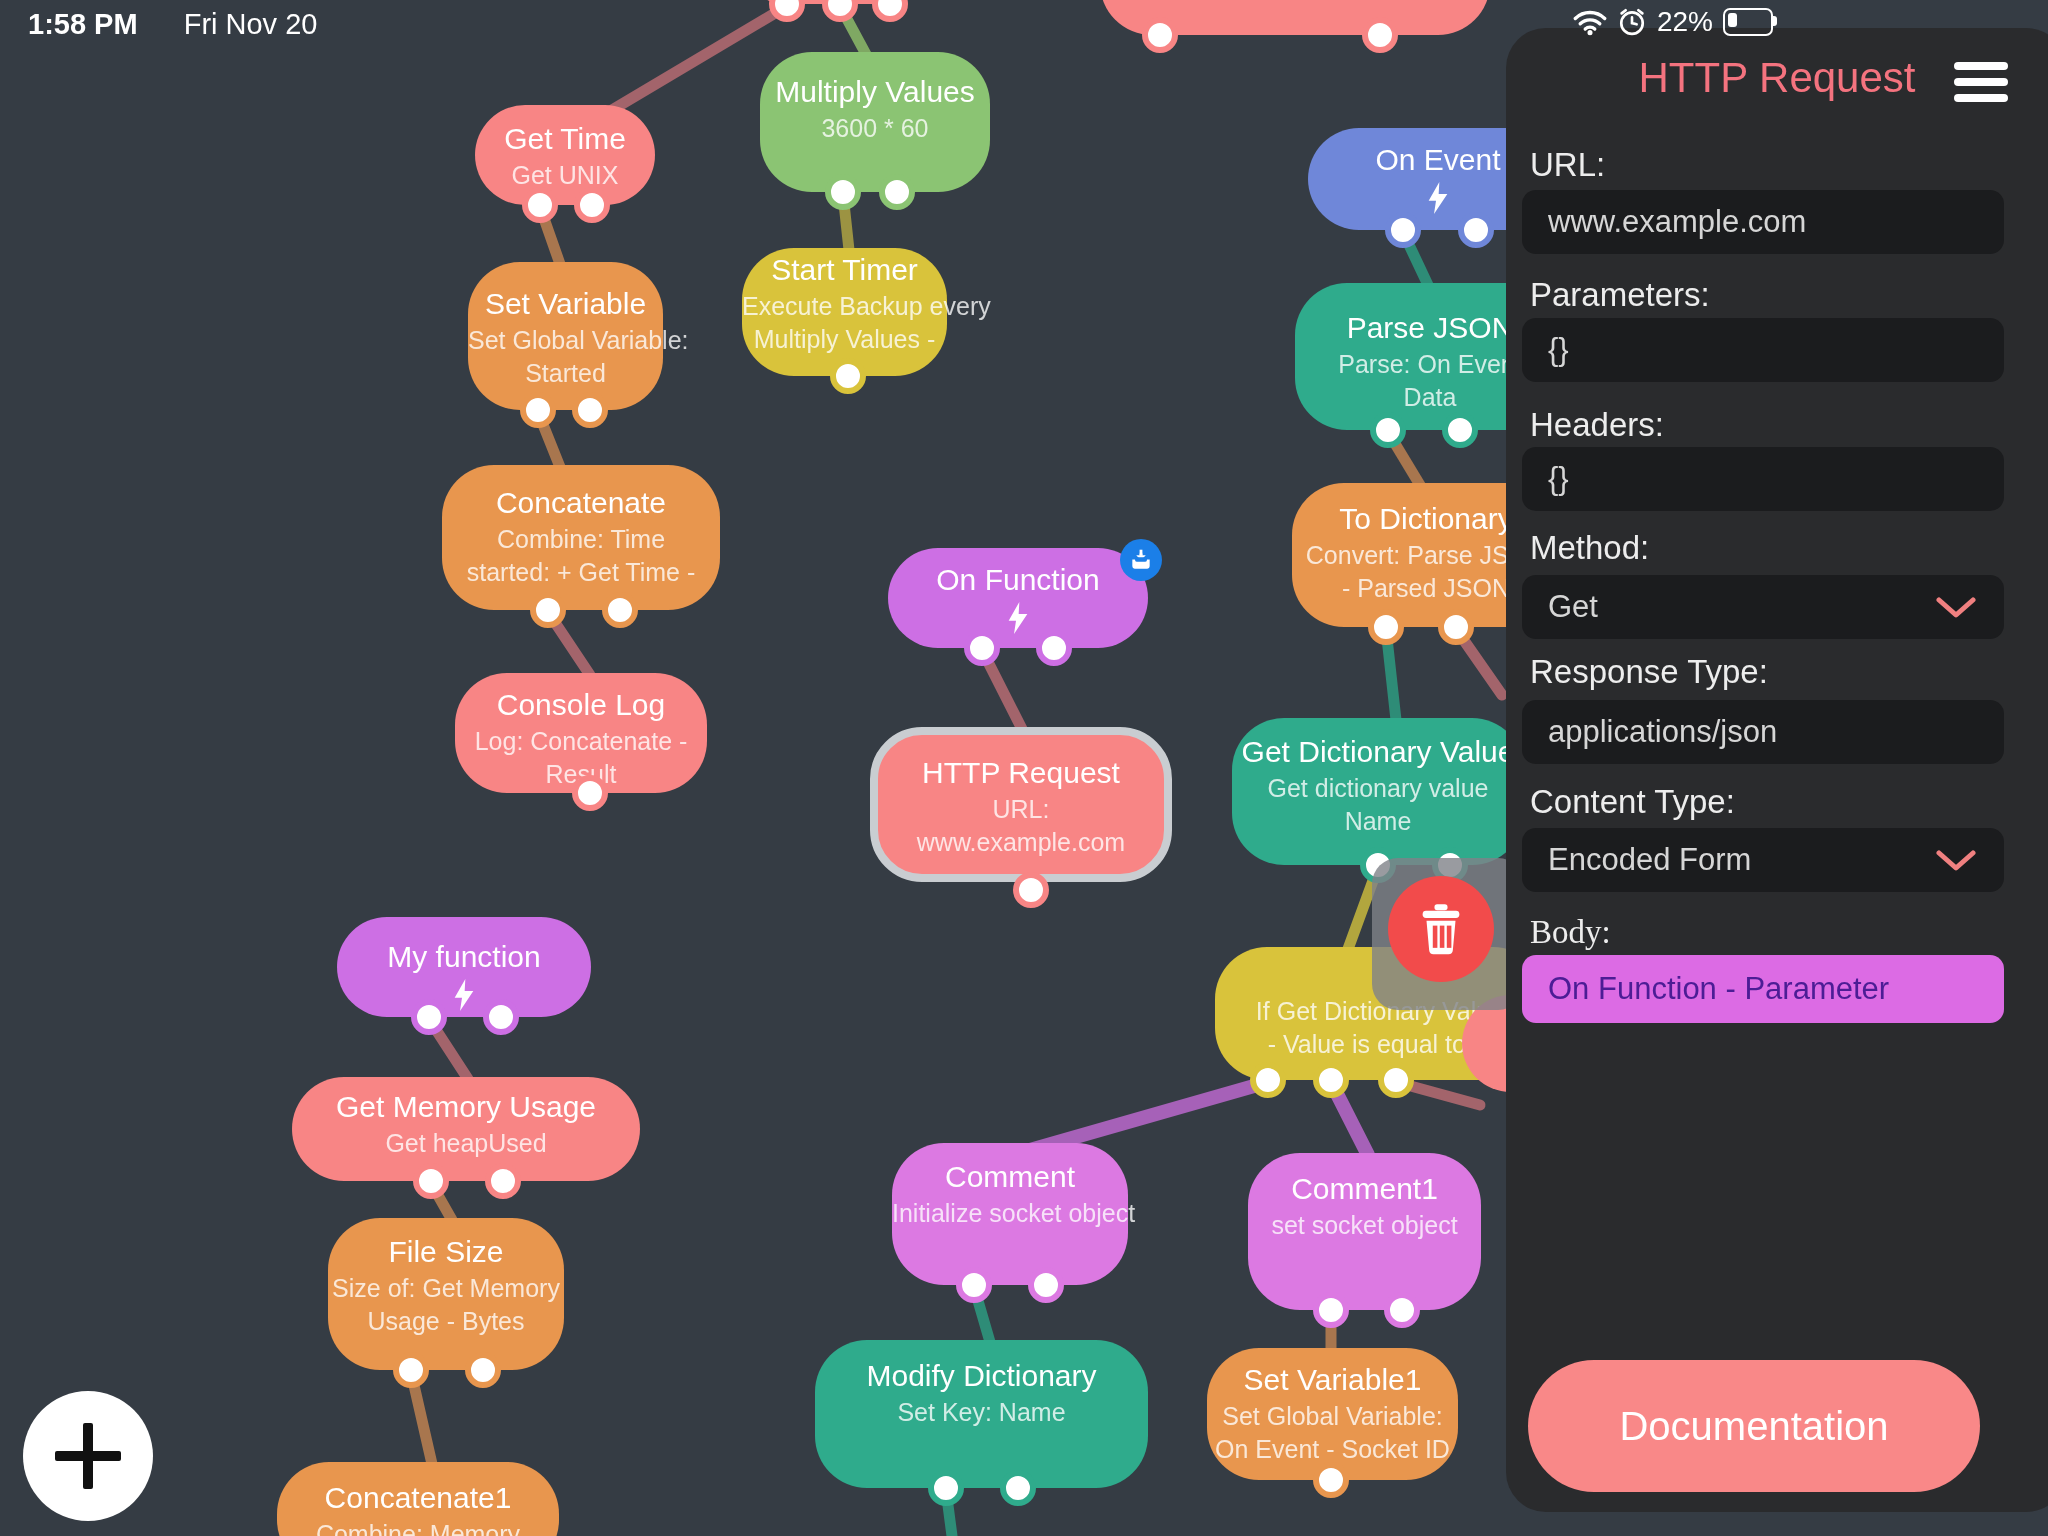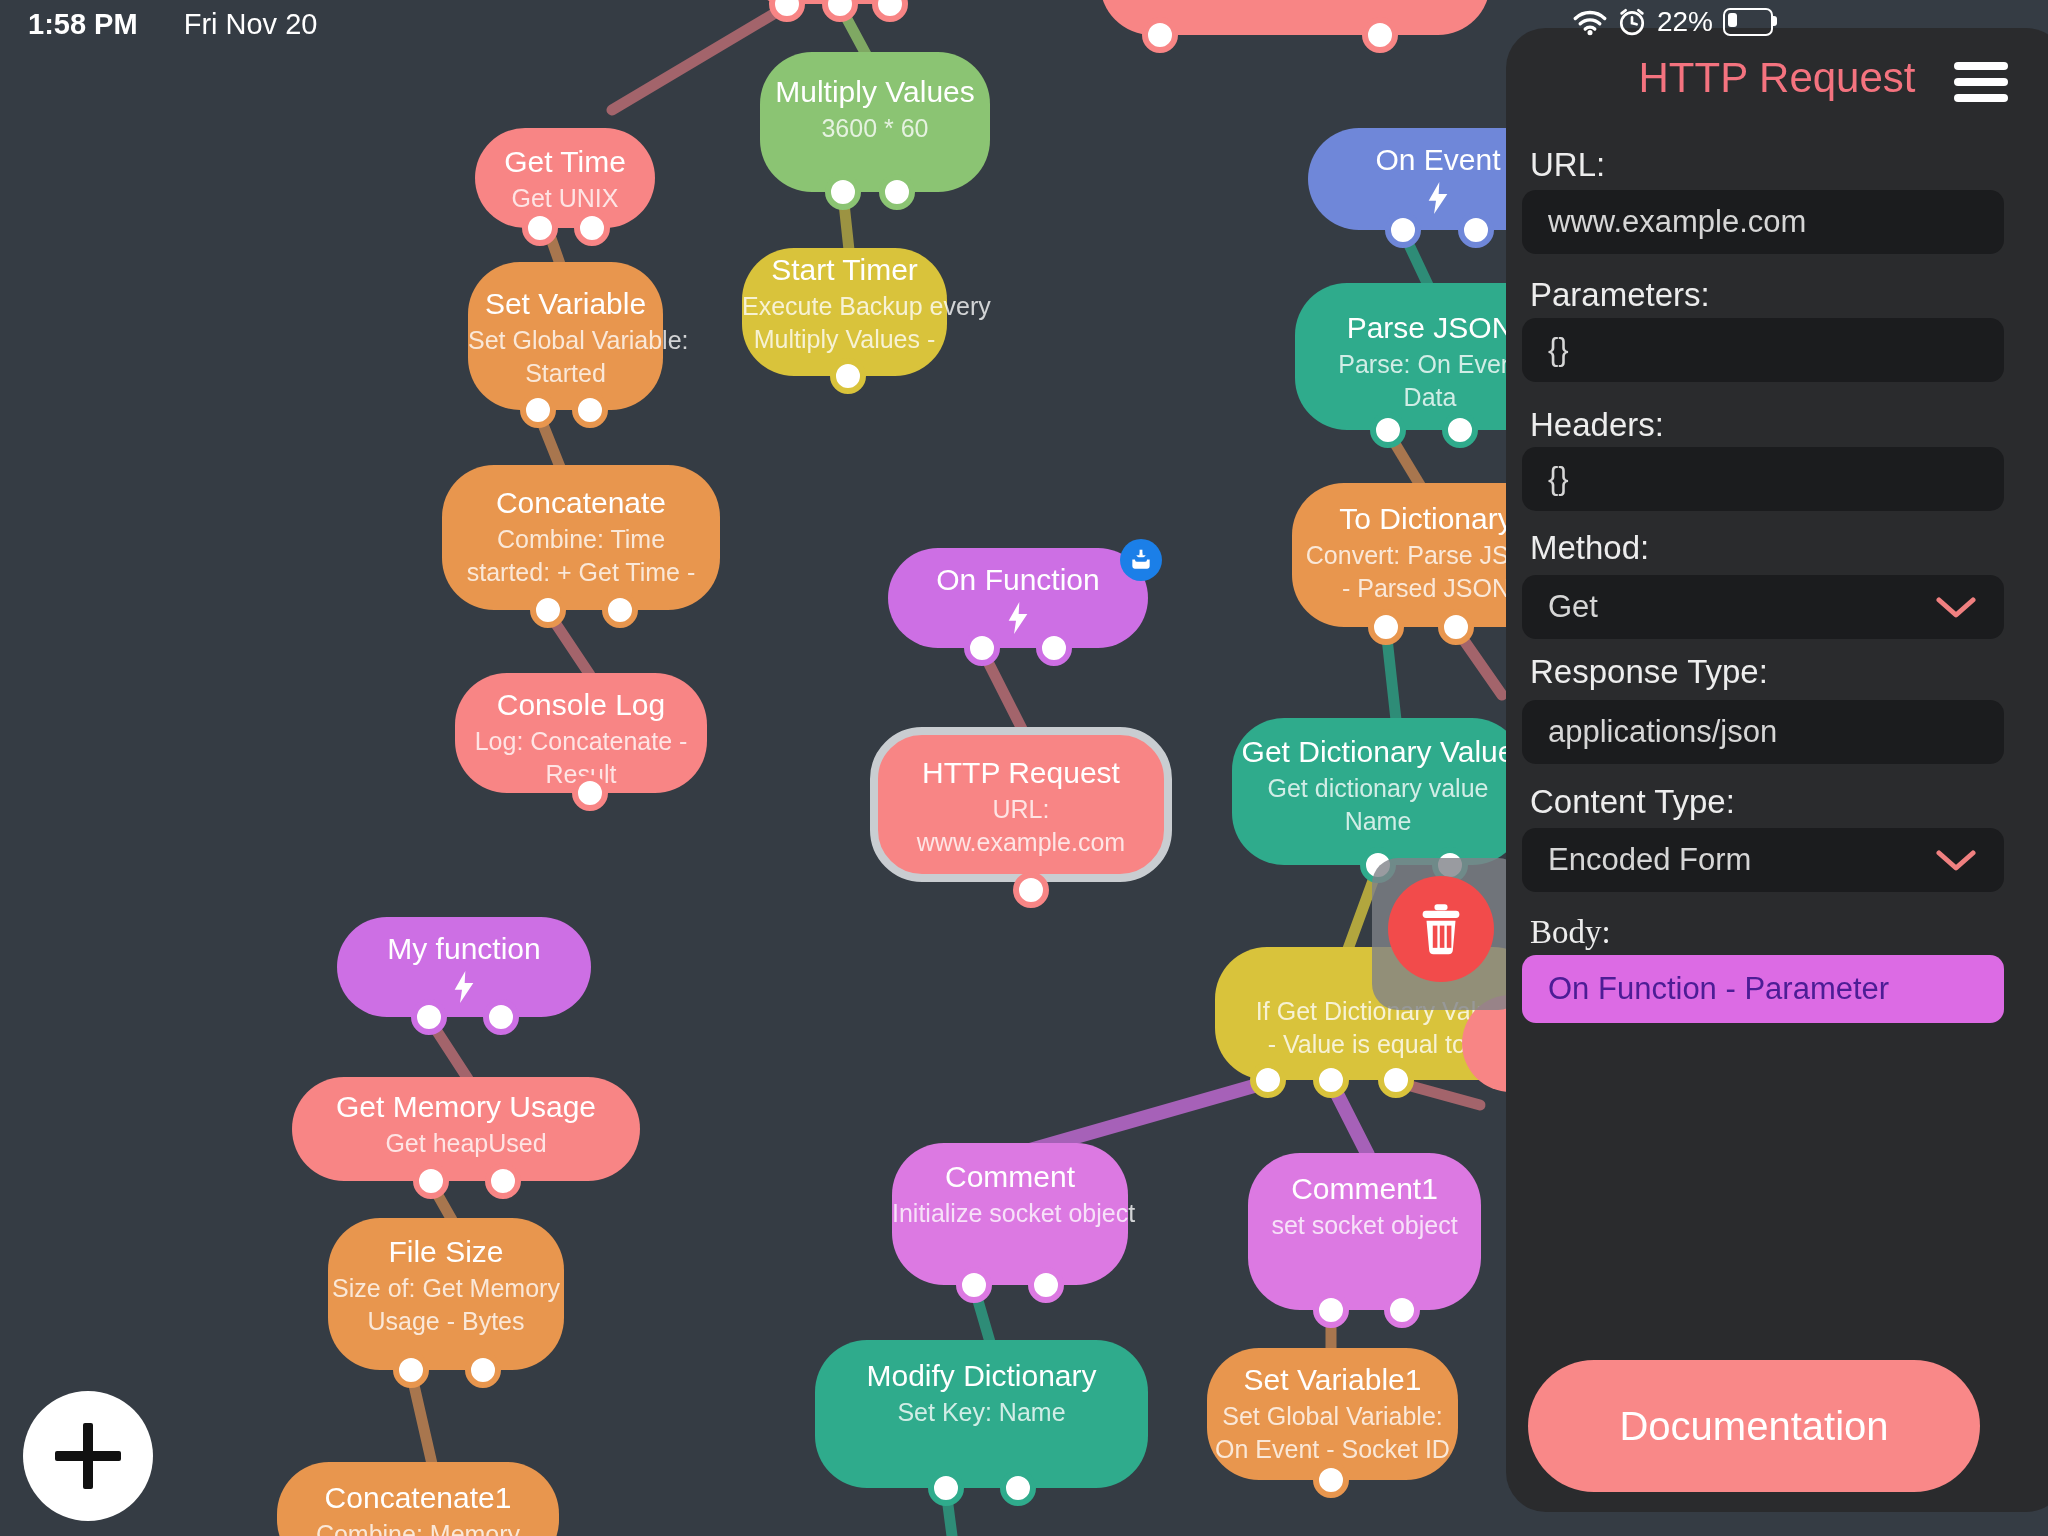--- a/index.html
+++ b/index.html
@@ -77,21 +77,21 @@
   <div id="nodes-layer">
       <div class="node" style="left: 737px; top: -96px; width: 200px; height: 100px; background: rgb(248, 133, 133); border-radius: 52px;">
         <span class="port" style="left: 32px; top: 82px; border-color: rgb(248, 133, 133);"></span>
         <span class="port" style="left: 85px; top: 82px; border-color: rgb(248, 133, 133);"></span>
         <span class="port" style="left: 135px; top: 82px; border-color: rgb(248, 133, 133);"></span>
       </div>
       <div class="node" style="left: 1100px; top: -70px; width: 390px; height: 105px; background: rgb(248, 133, 133); border-radius: 52px;">
         <span class="port" style="left: 42px; top: 87px; border-color: rgb(248, 133, 133);"></span>
         <span class="port" style="left: 262px; top: 87px; border-color: rgb(248, 133, 133);"></span>
       </div>
-      <div class="node" style="left: 475px; top: 105px; width: 180px; height: 100px; background: rgb(248, 133, 133); border-radius: 52px; margin-top: 23px;">
+      <div class="node" style="left: 475px; top: 105px; width: 180px; height: 100px; background: rgb(248, 133, 133); border-radius: 52px;">
         <div class="txt" style="padding-top:14px">
           <div class="node-title">Get Time</div>
           <div class="node-sub">Get UNIX</div>
         </div>
         <span class="port" style="left: 47px; top: 82px; border-color: rgb(248, 133, 133);"></span>
         <span class="port" style="left: 99px; top: 82px; border-color: rgb(248, 133, 133);"></span>
       </div>
       <div class="node" style="left: 760px; top: 52px; width: 230px; height: 140px; background: rgb(139, 196, 115); border-radius: 52px;">
         <div class="txt" style="padding-top:20px">
           <div class="node-title">Multiply Values</div>
@@ -225,21 +225,21 @@
       </div>
       <div class="node" style="left: 1207px; top: 1348px; width: 251px; height: 132px; background: rgb(232, 150, 78); border-radius: 52px;">
         <div class="txt" style="padding-top:12px">
           <div class="node-title">Set Variable1</div>
           <div class="node-sub">Set Global Variable:</div>
           <div class="node-sub">On Event - Socket ID</div>
         </div>
         <span class="port" style="left: 106px; top: 114px; border-color: rgb(232, 150, 78);"></span>
       </div>
       <div class="node" style="left: 337px; top: 917px; width: 254px; height: 100px; background: rgb(205, 111, 228); border-radius: 52px;">
-        <div class="txt" style="padding-top:12px">
+        <div class="txt" style="padding-top:20px">
           <div class="node-title">My function</div>
           <div class="bolt-wrap"><svg width="22" height="32" viewBox="0 0 14 24">
               <polygon points="8,0 0,14 5.5,14 4,24 14,9 7.5,9" fill="#fff"></polygon>
             </svg></div>
         </div>
         <span class="port" style="left: 74px; top: 82px; border-color: rgb(205, 111, 228);"></span>
         <span class="port" style="left: 146px; top: 82px; border-color: rgb(205, 111, 228);"></span>
       </div>
       <div class="node" style="left: 292px; top: 1077px; width: 348px; height: 104px; background: rgb(248, 133, 133); border-radius: 52px;">
         <div class="txt" style="padding-top:10px">

